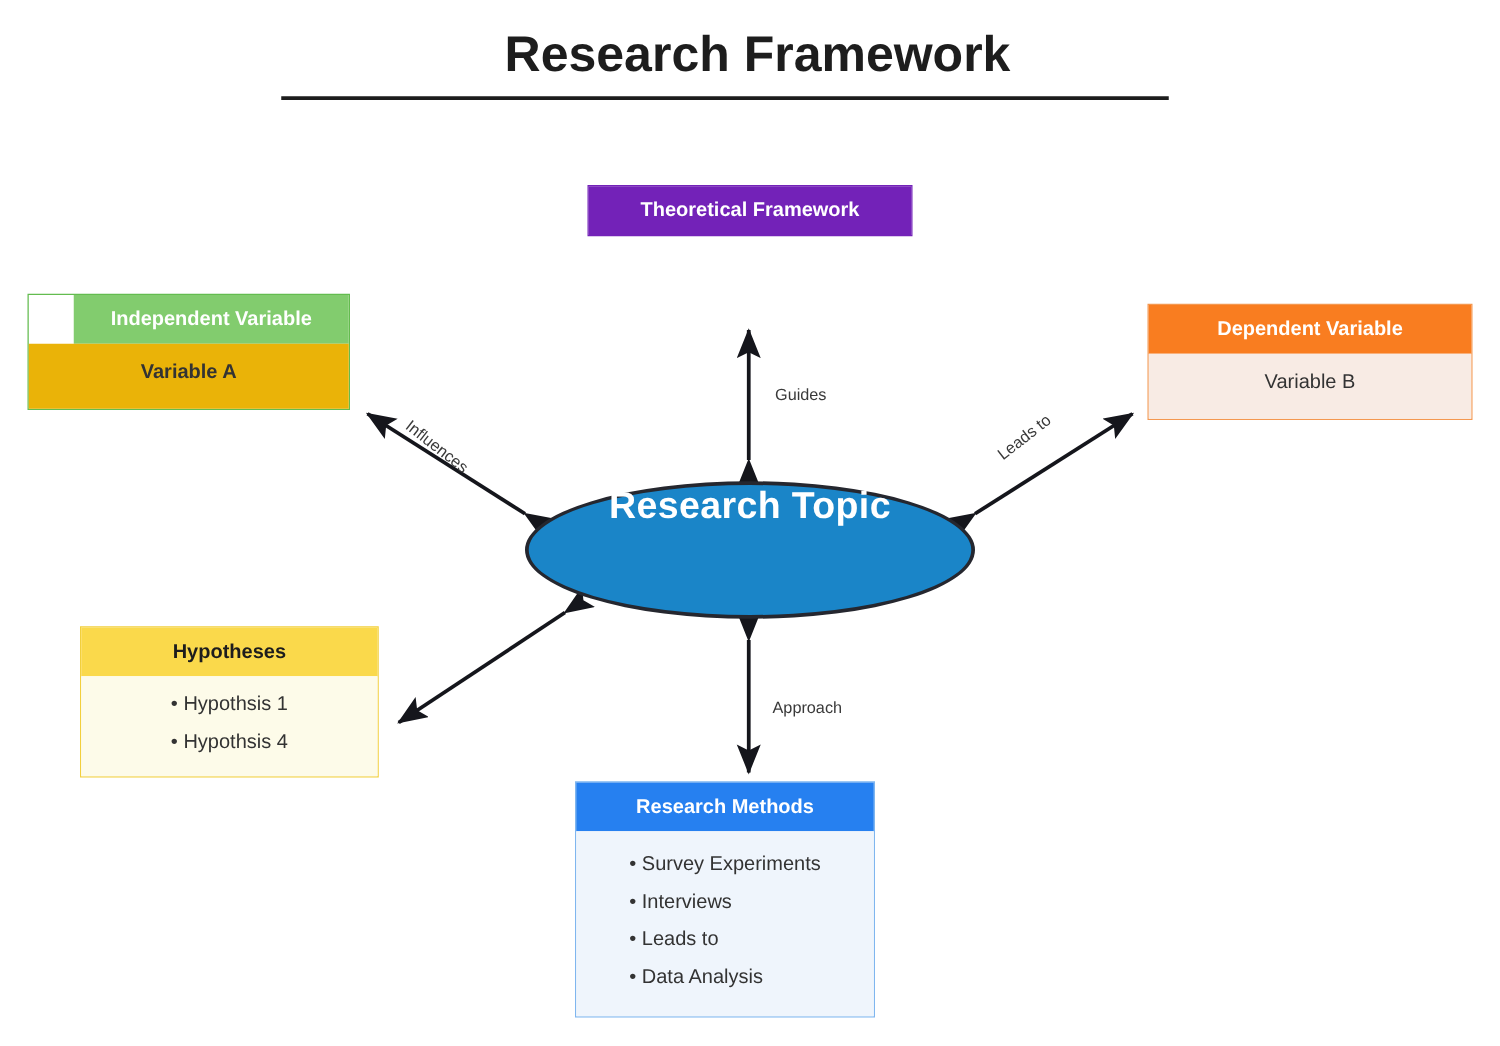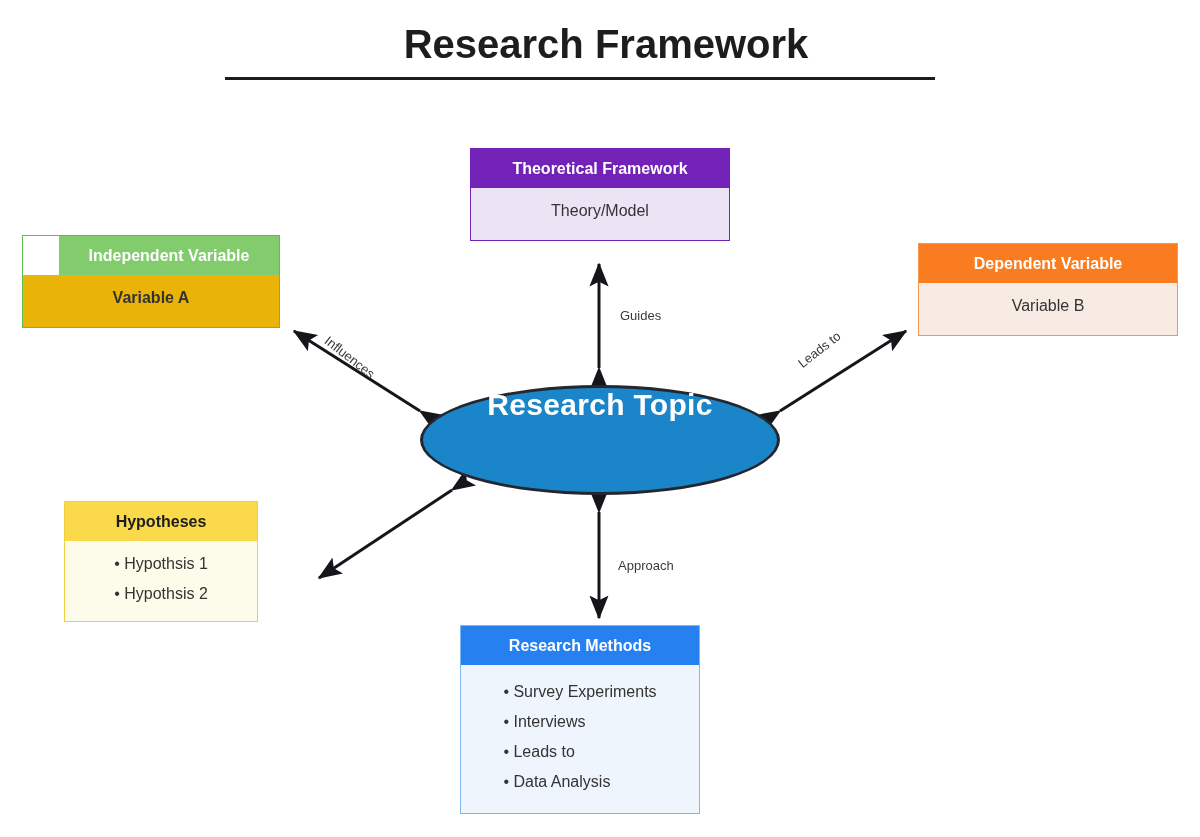--- a/index.html
+++ b/index.html
@@ -88,21 +88,21 @@
   #node-independent { left: 22px; top: 235px; width: 258px; border-color: #63bc4f; }
   #node-independent .node-header { background: #82cc6e; margin-left: 36px; }
   #node-independent .node-body { background: #eab308; height: 52px; padding-top: 14px; font-weight: bold; }
 
   
   #node-dependent { left: 918px; top: 243px; width: 260px; border-color: #f49850; }
   #node-dependent .node-header { background: #f97d20; }
   #node-dependent .node-body { background: #f8ebe4; height: 52px; padding-top: 14px; }
 
   
-  #node-hypotheses { left: 64px; top: 501px; width: 194px; border-color: #f2cf3c; }
+  #node-hypotheses { left: 64px; top: 501px; width: 239px; border-color: #f2cf3c; }
   #node-hypotheses .node-header { background: #fad94b; color: #1d1d1d; }
   #node-hypotheses .node-body { background: #fdfbe9; padding: 8px 8px 12px 8px; }
 
   
   #node-methods { left: 460px; top: 625px; width: 240px; border-color: #7fb6ef; }
   #node-methods .node-header { background: #2680f0; }
   #node-methods .node-body { background: #eff5fc; padding: 12px 8px 16px 8px; }
 
   
   #node-topic {
@@ -184,39 +184,38 @@
     <line x1="452" y1="490" x2="319" y2="578" stroke="#15161c" stroke-width="3" marker-start="url(#ah)" marker-end="url(#ah)"></line>
   </svg>
 
   <div class="edge-label" id="label-guides">Guides</div>
   <div class="edge-label" id="label-influences">Influences</div>
   <div class="edge-label" id="label-leadsto">Leads to</div>
   <div class="edge-label" id="label-approach">Approach</div>
 
   <div class="node" id="node-theoretical">
     <div class="node-header">Theoretical Framework</div>
-    <div class="node-body">Theory/Model</div>
   </div>
 
   <div class="node" id="node-independent">
     <div class="node-header">Independent Variable</div>
     <div class="node-body">Variable A</div>
   </div>
 
   <div class="node" id="node-dependent">
     <div class="node-header">Dependent Variable</div>
     <div class="node-body">Variable B</div>
   </div>
 
   <div class="node" id="node-hypotheses">
     <div class="node-header">Hypotheses</div>
     <div class="node-body">
       <div class="bullet-list">
         <div class="bullet-item">• Hypothsis 1</div>
-        <div class="bullet-item">• Hypothsis 2</div>
+        <div class="bullet-item">• Hypothsis 4</div>
       </div>
     </div>
   </div>
 
   <div class="node" id="node-methods">
     <div class="node-header">Research Methods</div>
     <div class="node-body">
       <div class="bullet-list">
         <div class="bullet-item">• Survey Experiments</div>
         <div class="bullet-item">• Interviews</div>

